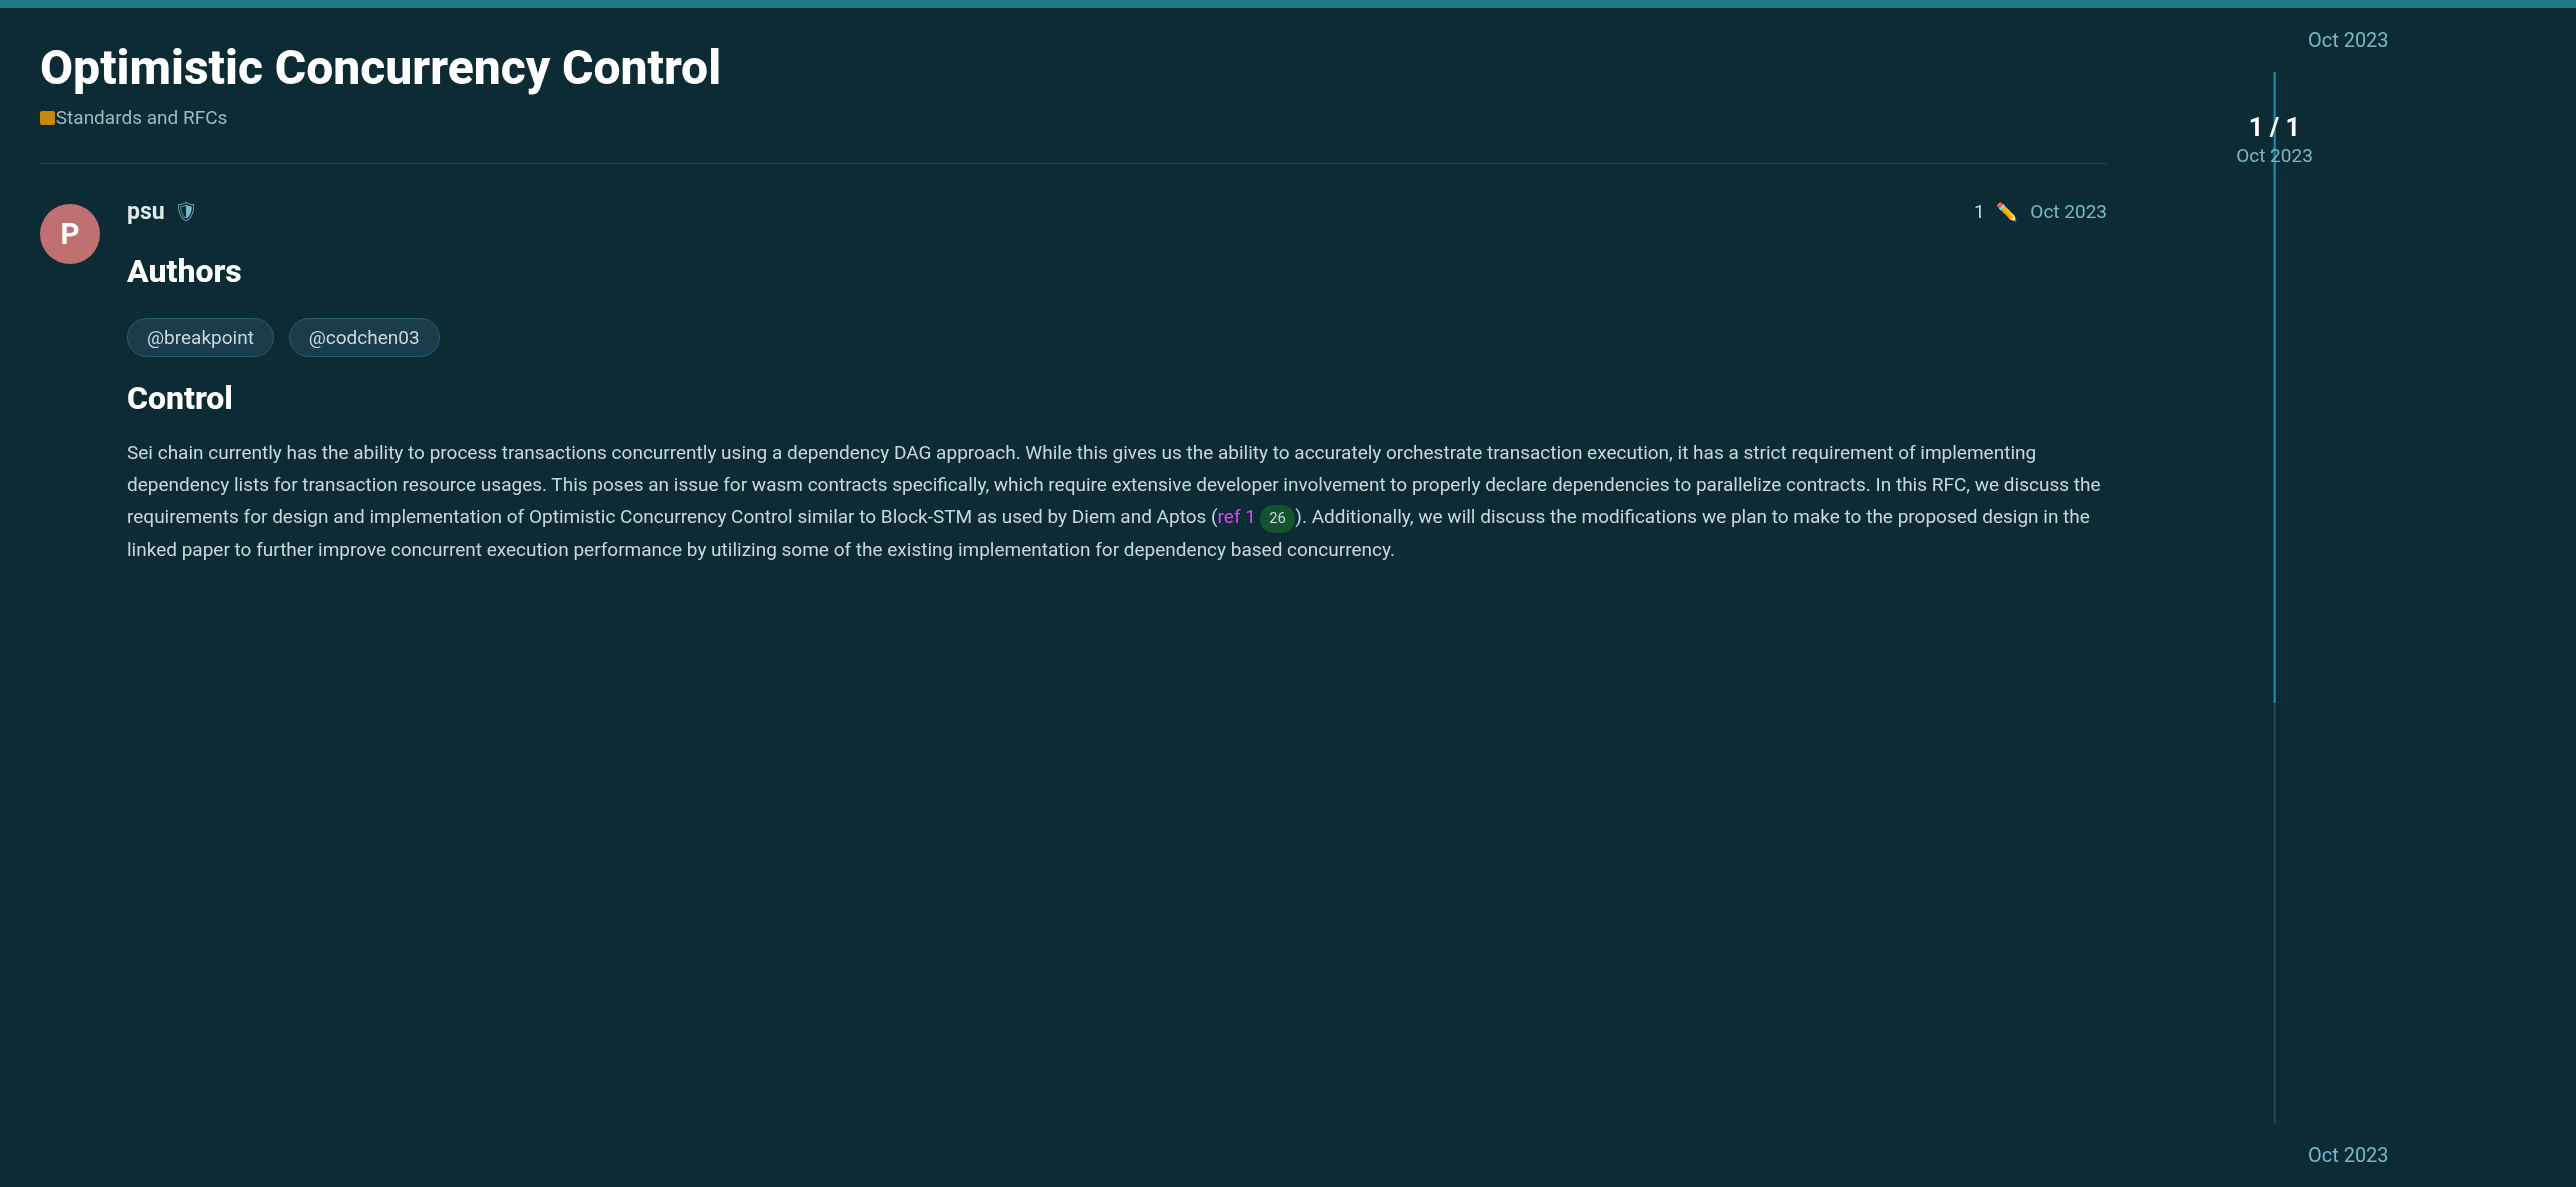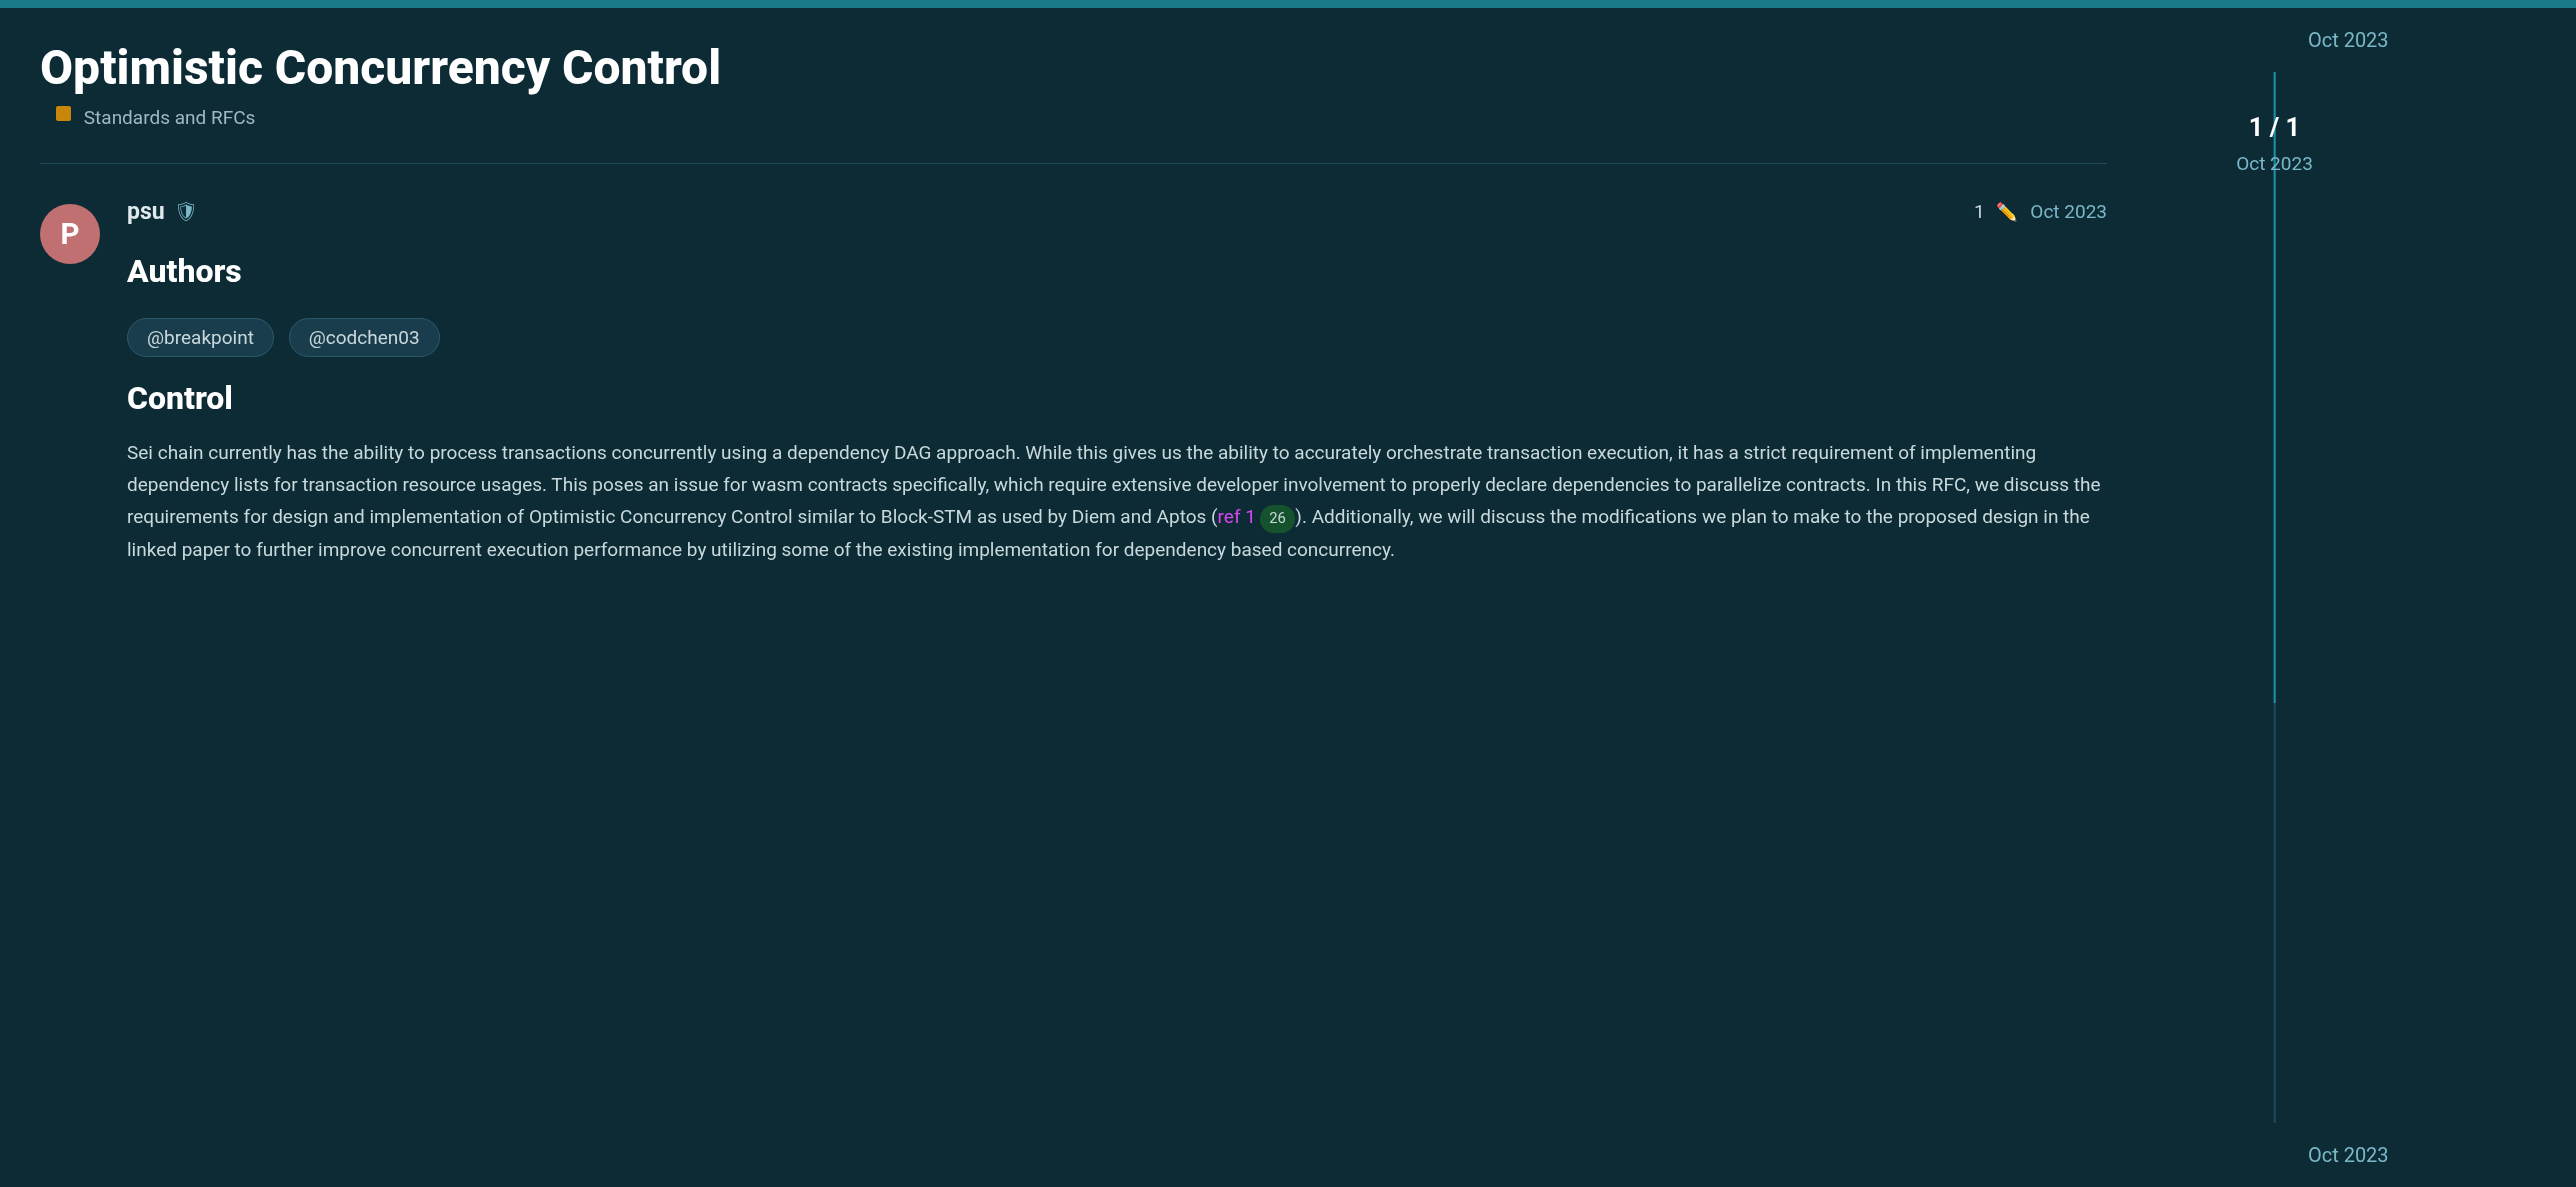--- a/index.html
+++ b/index.html
@@ -37,23 +37,23 @@
       font-size: 48px;
       font-weight: 800;
       color: #ffffff;
       margin-bottom: 12px;
       margin-top: 6.7px;
       line-height: 1.1;
     }
 
     .category-tag {
       display: flex;
-      gap: 13px;
+      align-items: center;
+      gap: 1px;
       margin-bottom: 34px;
-      margin-left: 16px;
     }
 
     .category-dot {
       width: 14.8px;
       height: 14.8px;
       background-color: #c8860a;
       border-radius: 2px;
       display: inline-block;
       flex-shrink: 0;
     }
@@ -245,21 +245,21 @@
       flex-direction: column;
       align-items: center;
       width: 100%;
       padding: 13.4px 0;
     }
 
     .timeline-page-indicator {
       display: flex;
       flex-direction: column;
       align-items: center;
-      gap: 10px;
+      gap: 2px;
       margin: 27px 0;
     }
 
     .timeline-page-num {
       font-size: 25.5px;
       font-weight: 700;
       color: #ffffff;
     }
 
     .timeline-page-date {

